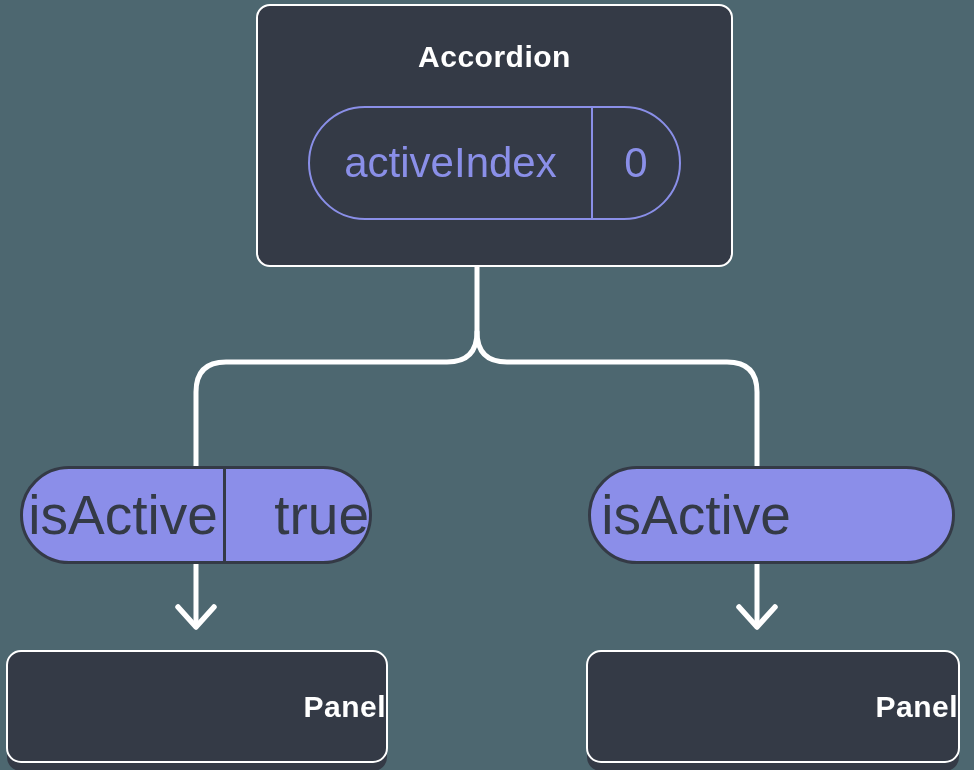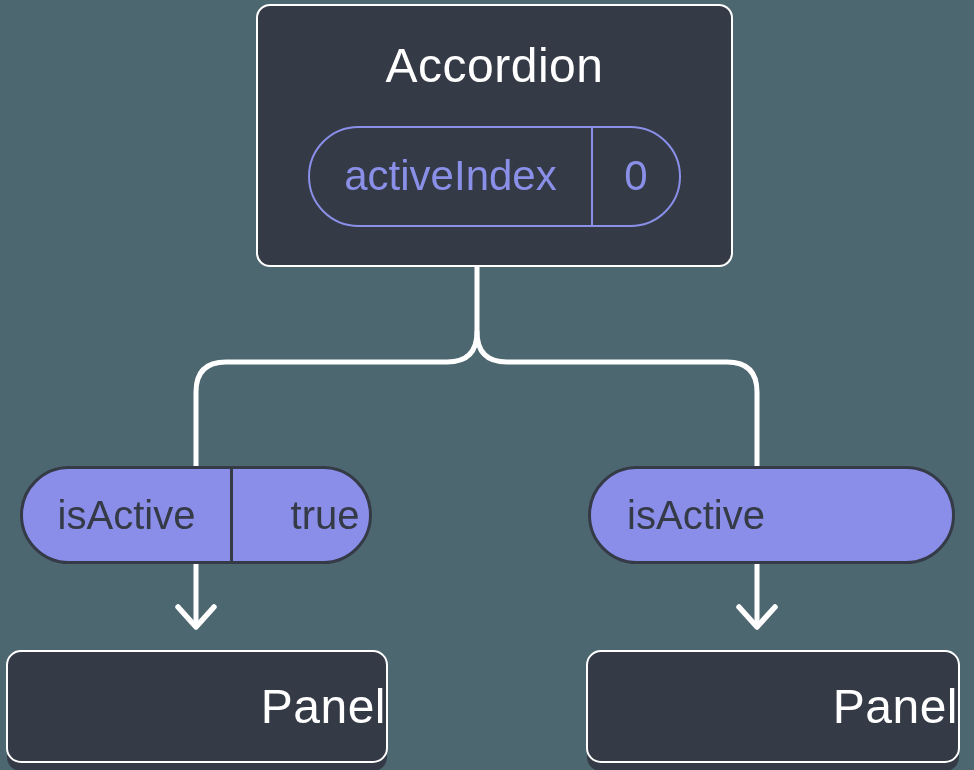--- a/index.html
+++ b/index.html
@@ -30,42 +30,42 @@
   
   .node {
     position: absolute;
     box-sizing: border-box;
     background: #343a46;
     border: 2.5px solid #ffffff;
     z-index: 1;
     color: #ffffff;
   }
   .node-title {
-    font-size: 48px;
-    font-weight: 400;
+    font-size: 30px;
+    font-weight: 700;
     color: #ffffff;
     letter-spacing: 0.5px;
   }
   #root-node {
     left: 256px; top: 4px;
     width: 477px; height: 263px;
     border-radius: 14px;
     display: flex;
     flex-direction: column;
     align-items: center;
   }
   #root-node .node-title {
     margin-top: 34px;
     line-height: 1.1;
   }
   
   .prop-pill {
     box-sizing: border-box;
     margin-top: 33px;
-    width: 373px; height: 101px;
+    width: 373px; height: 114px;
     border: 2px solid #8a8fe8;
     border-radius: 999px;
     display: flex;
     align-items: stretch;
     color: #8a8fe8;
     font-size: 42px;
   }
   .prop-pill .seg-label {
     width: 281px;
     display: flex;
@@ -82,21 +82,21 @@
   
   .state-pill {
     position: absolute;
     box-sizing: border-box;
     background: #8b8ee9;
     border: 3px solid #343a46;
     border-radius: 999px;
     display: flex;
     align-items: stretch;
     color: #343a46;
-    font-size: 40px;
+    font-size: 55px;
     z-index: 1;
   }
   #state-pill-left  { left: 20px;  top: 466px; width: 352px; height: 98px; }
   #state-pill-right { left: 588px; top: 466px; width: 367px; height: 98px; }
   .state-pill .seg-label {
     display: flex;
     align-items: center;
     justify-content: center;
   }
   #state-pill-left  .seg-label { width: 207px; }

